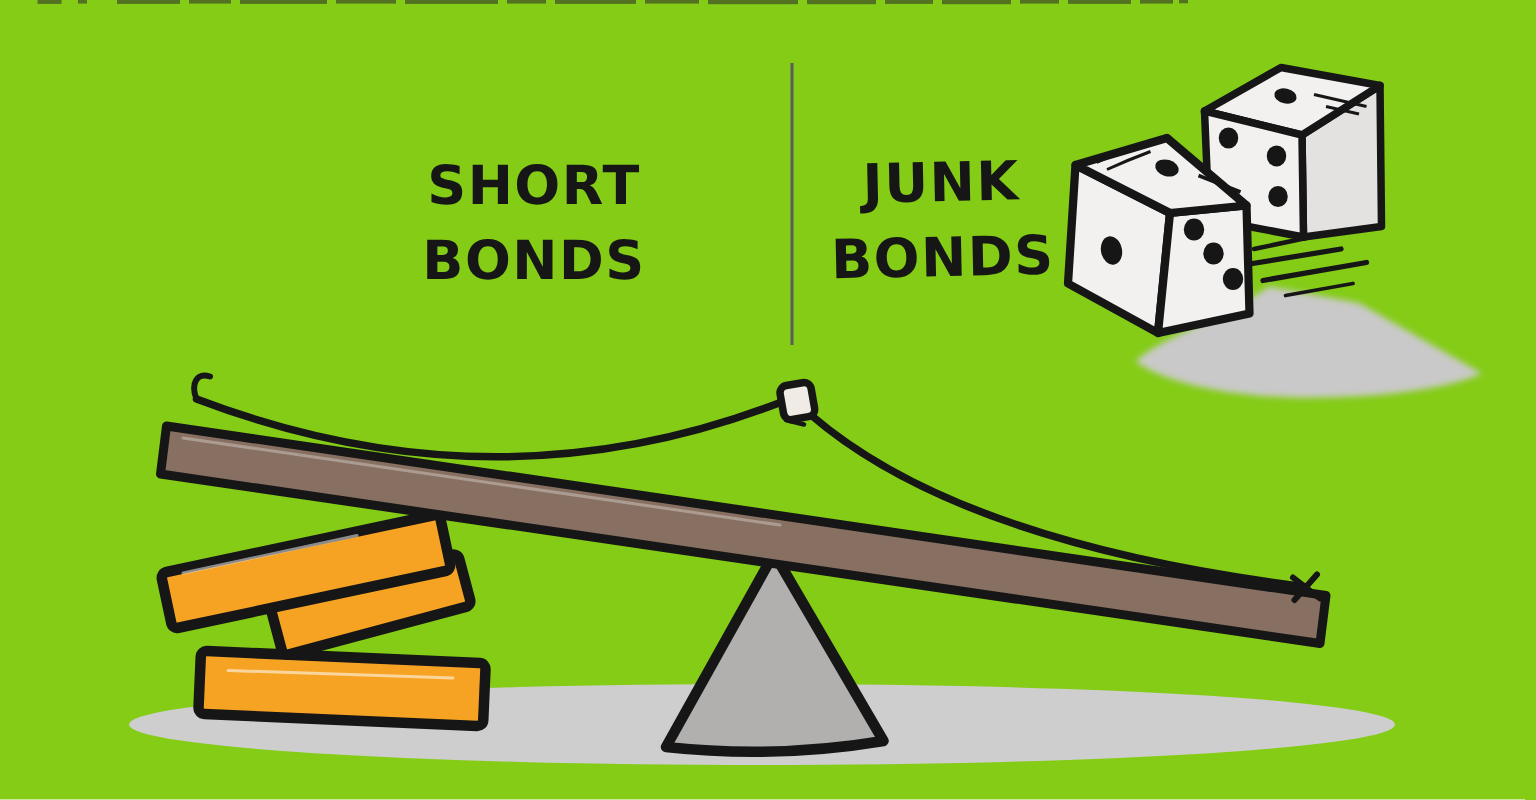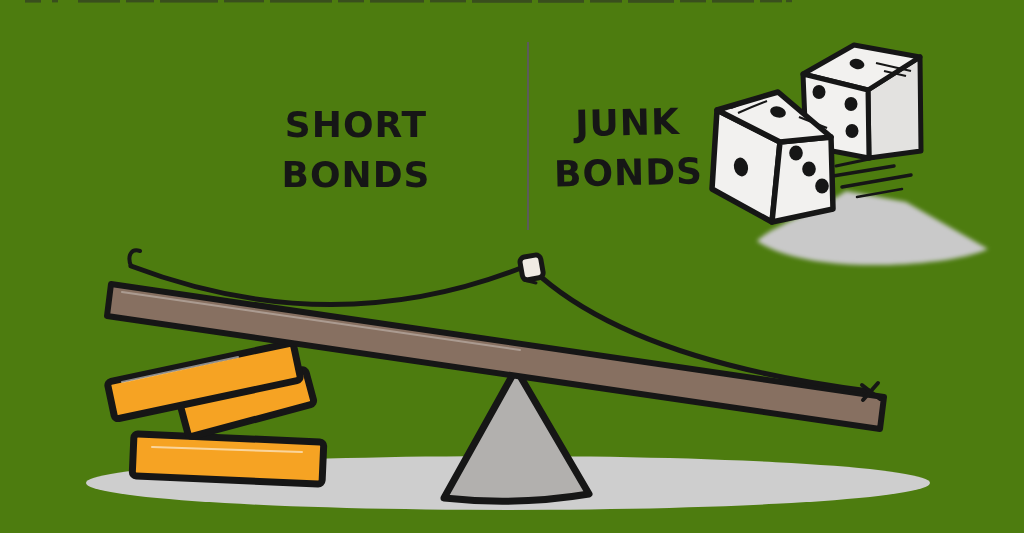--- a/index.html
+++ b/index.html
@@ -1,19 +1,19 @@
 <!DOCTYPE html>
 <html><head>
 <meta charset="utf-8">
 <style>
   html,body{margin:0;padding:0;background:#ffffff;}
   .canvas{
     position:relative;
     width:1024px;height:533px;
-    background:#4d7c0f;
+    background:#84cc16;
     overflow:hidden;
     font-family:"DejaVu Sans","Liberation Sans",sans-serif;
   }
   .scene{position:absolute;left:0;top:0;}
   .label{
     position:absolute;
     text-align:center;
     font-weight:bold;
     color:#161616;
     font-size:36px;

